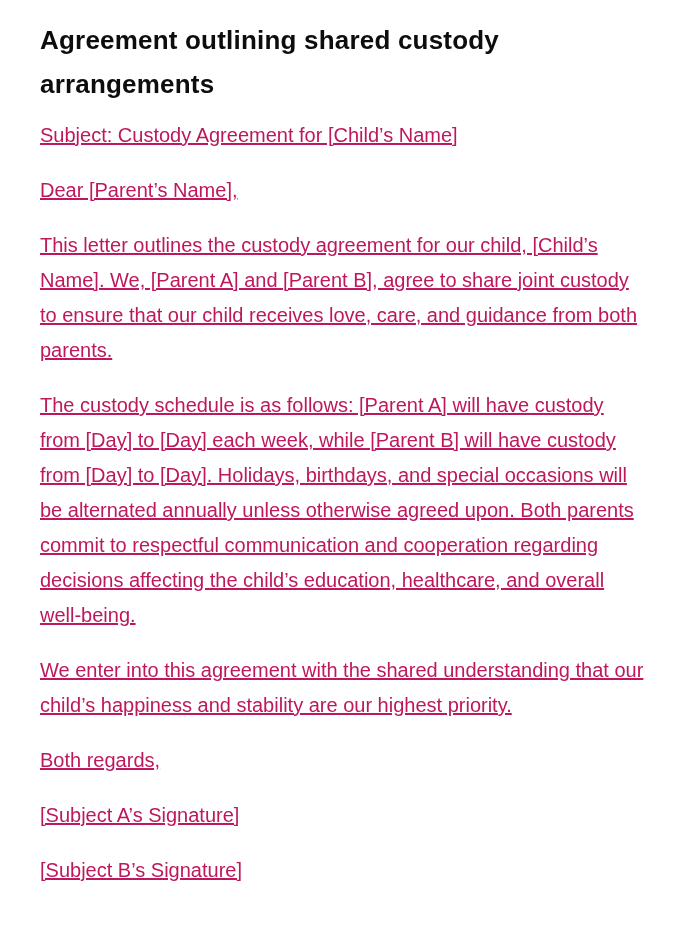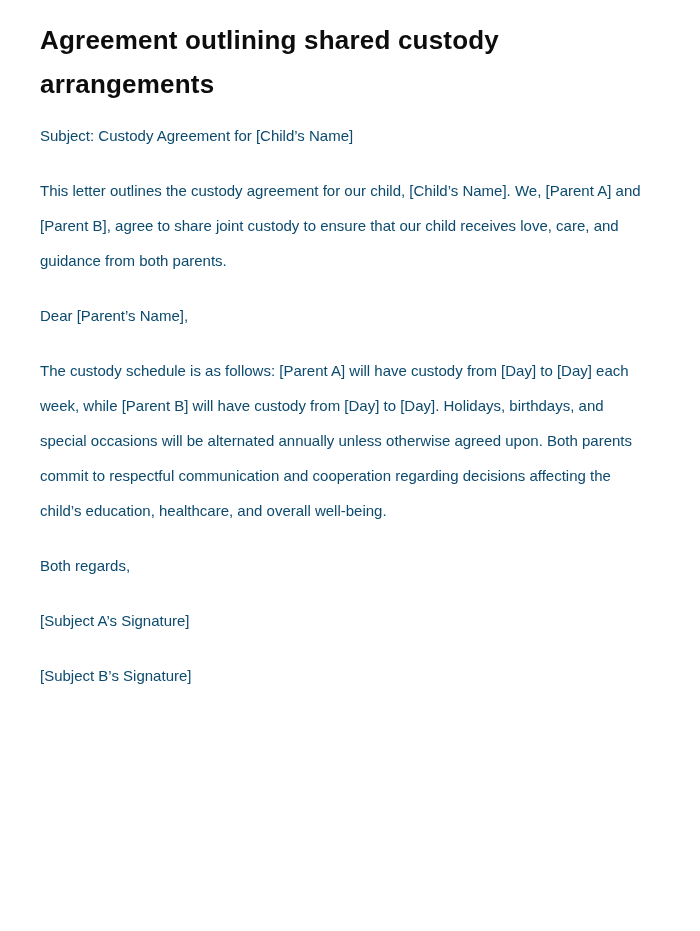--- a/index.html
+++ b/index.html
@@ -22,42 +22,44 @@
   }
   h1.doc-title {
     font-size: 26px;
     line-height: 44px;
     font-weight: 700;
     color: #0d0d0d;
     letter-spacing: 0.2px;
     margin: 0 0 12px 0;
   }
   p.doc-par {
-    font-size: 15px;
+    font-size: 20px;
     line-height: 35px;
     font-weight: 400;
-    color: #0c4a6e;
+    color: #be185d;
     margin: 0 0 20px 0;
+    text-decoration: underline;
   }
 </style>
 </head>
 <body>
 
 <div class="page">
   <div class="doc">
     <h1 class="doc-title">Agreement outlining shared custody arrangements</h1>
 
     <p class="doc-par">Subject: Custody Agreement for [Child’s Name]</p>
 
+    <p class="doc-par">Dear [Parent’s Name],</p>
+
     <p class="doc-par">This letter outlines the custody agreement for our child, [Child’s Name]. We, [Parent A] and [Parent B], agree to share joint custody to ensure that our child receives love, care, and guidance from both parents.</p>
-
-    <p class="doc-par">Dear [Parent’s Name],</p>
 
     <p class="doc-par">The custody schedule is as follows: [Parent A] will have custody from [Day] to [Day] each week, while [Parent B] will have custody from [Day] to [Day]. Holidays, birthdays, and special occasions will be alternated annually unless otherwise agreed upon. Both parents commit to respectful communication and cooperation regarding decisions affecting the child’s education, healthcare, and overall well-being.</p>
 
+    <p class="doc-par">We enter into this agreement with the shared understanding that our child’s happiness and stability are our highest priority.</p>
 
     <p class="doc-par">Both regards,</p>
 
     <p class="doc-par">[Subject A’s Signature]</p>
 
     <p class="doc-par">[Subject B’s Signature]</p>
   </div>
 </div>
 
 </body></html>

